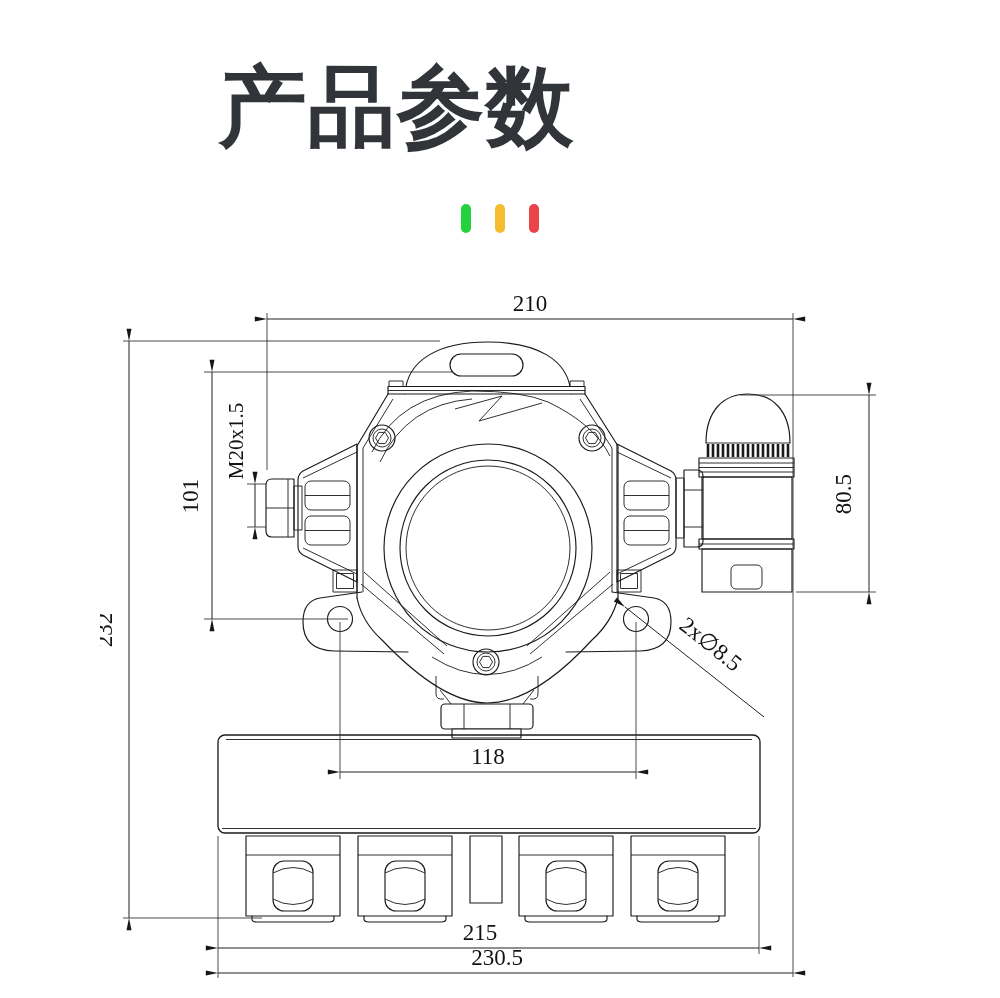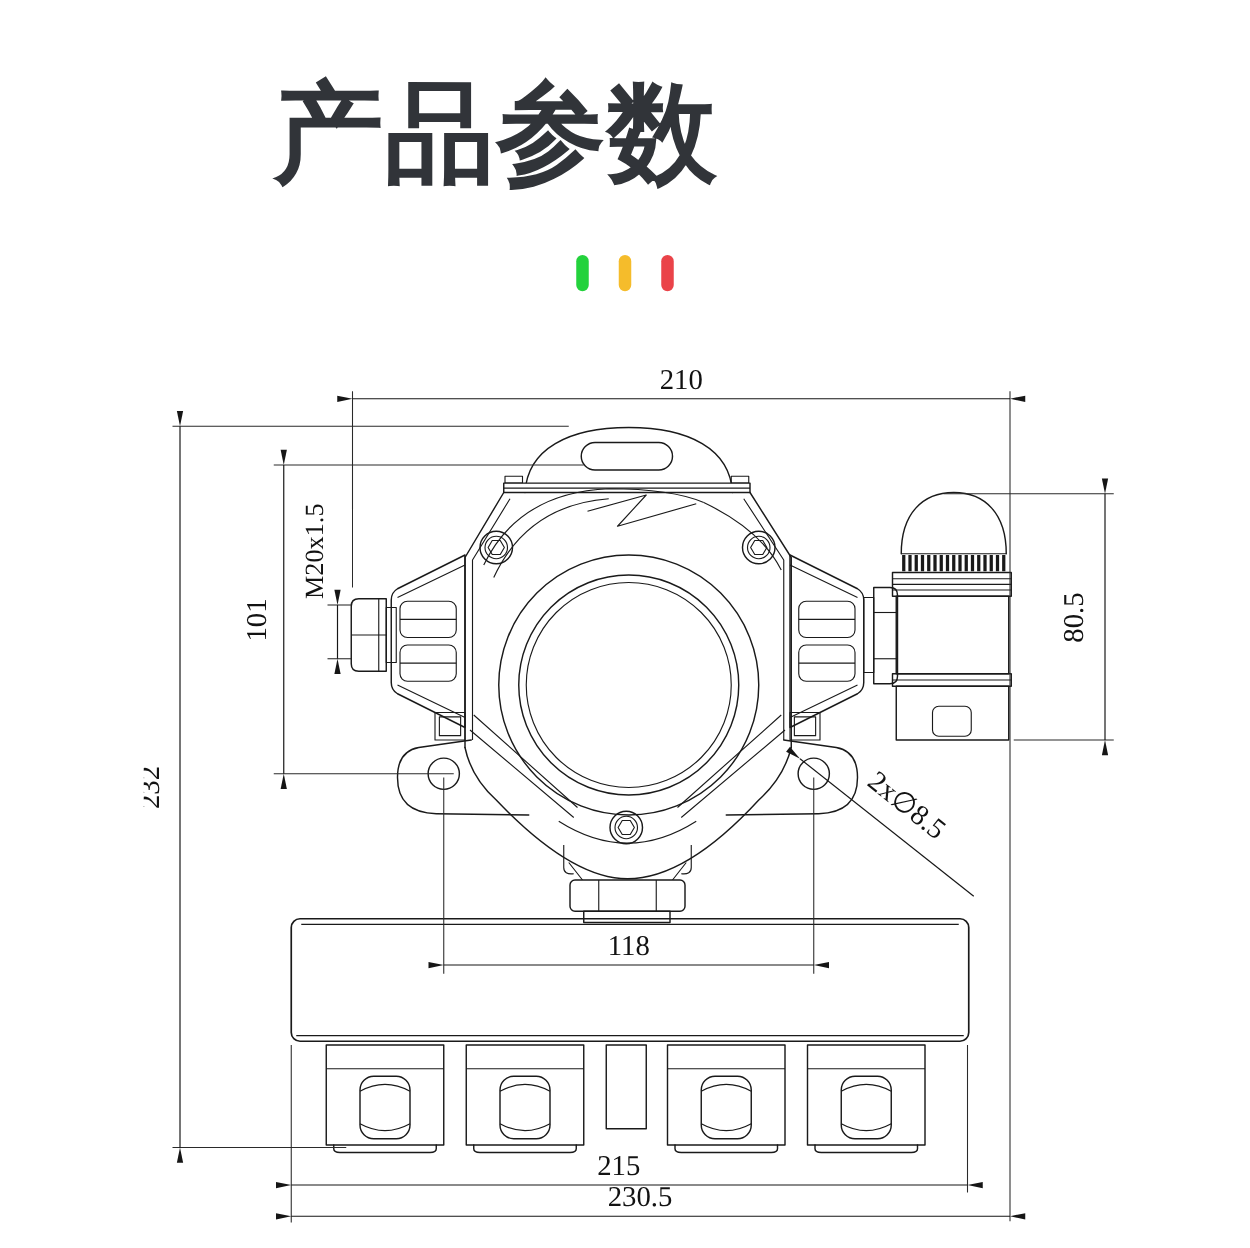--- a/index.html
+++ b/index.html
@@ -10,21 +10,21 @@
   .page-title{
     position:absolute;top:52px;left:0;width:793px;text-align:center;
     font-size:88px;line-height:1.25;font-weight:900;color:#313439;
     letter-spacing:1px;margin:0;
   }
   .pill-row{
     position:absolute;top:204px;left:0;width:1000px;
     display:flex;justify-content:center;gap:24px;
   }
   .pill{width:10px;height:29px;border-radius:6px;background:#ccc;}
-  .drawing-wrap{position:absolute;left:115px;top:280px;width:800px;height:710px;}
+  .drawing-wrap{position:absolute;left:100px;top:280px;width:800px;height:710px;}
   svg .ln{stroke:#1a1a1a;stroke-width:1.15;fill:none;stroke-linejoin:round;stroke-linecap:round;}
   svg .lt{stroke:#1a1a1a;stroke-width:0.9;fill:none;stroke-linejoin:round;}
   svg .lw{stroke:#1a1a1a;stroke-width:1.15;fill:#ffffff;stroke-linejoin:round;}
   svg .dim{stroke:#161616;stroke-width:0.95;fill:none;}
   svg .ext{stroke:#2a2a2a;stroke-width:0.85;fill:none;}
   svg .dt{
     font-family:"Liberation Serif","DejaVu Serif",serif;
     font-size:23px;fill:#121212;text-anchor:middle;
   }
   svg .teeth{stroke:#1a1a1a;stroke-width:2.6;fill:none;}

